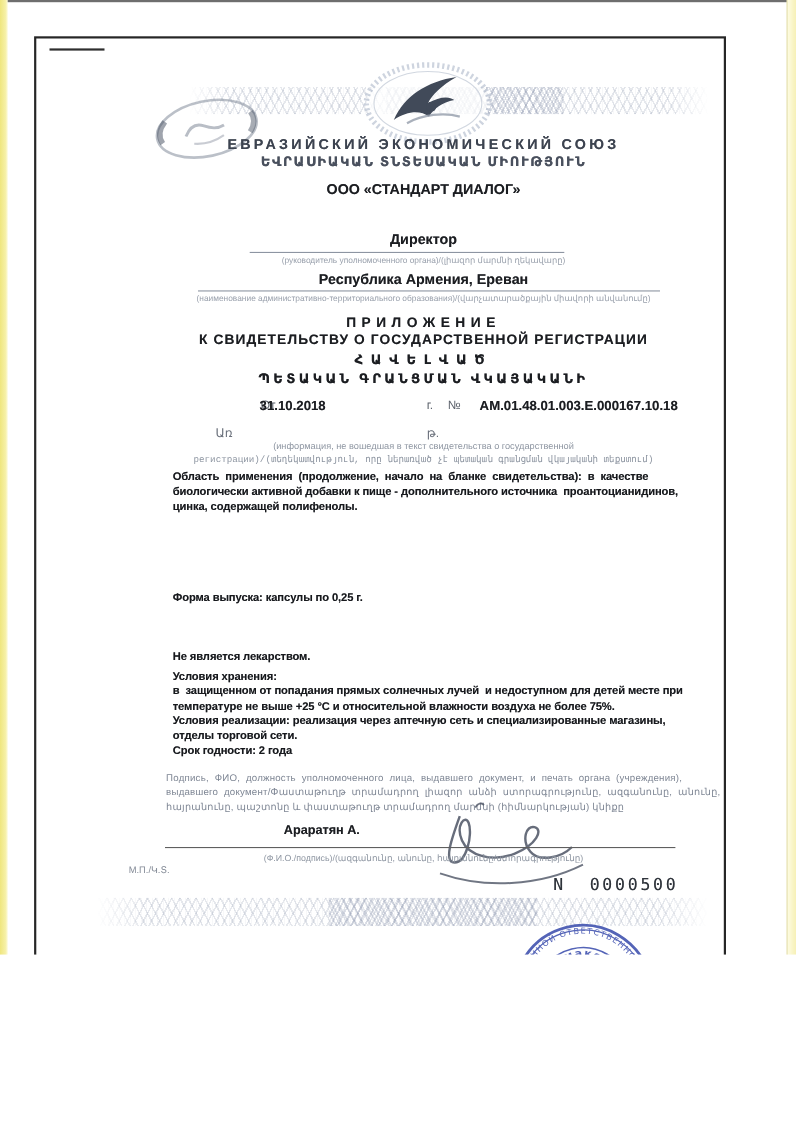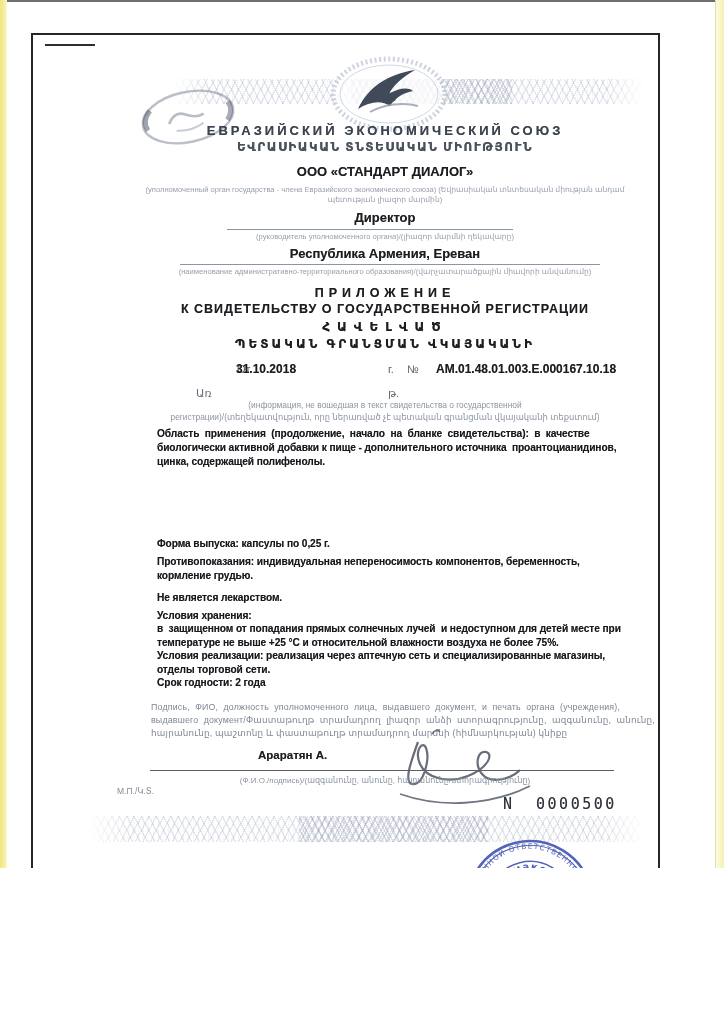--- a/index.html
+++ b/index.html
@@ -69,22 +69,20 @@
       <path d="M 92,22 A 46,25 0 0 1 88,40" stroke="rgba(80,90,105,.5)" stroke-width="5" fill="none"></path>
       <path d="M 30,32 q 8,-12 18,-6 t 18,3" stroke="rgba(100,110,128,.45)" stroke-width="2.6" fill="none"></path>
       <path d="M 36,40 q 14,4 28,-2" stroke="rgba(100,110,128,.35)" stroke-width="2" fill="none"></path>
     </svg>
   </div>
 
   <div class="abs c ink" style="top:123px;font-size:13px;font-weight:700;letter-spacing:3px;color:#3c4350;">ЕВРАЗИЙСКИЙ ЭКОНОМИЧЕСКИЙ СОЮЗ</div>
   <div class="abs c ink" style="top:140px;font-size:12px;font-weight:700;letter-spacing:1.5px;color:#49505e;">ԵՎՐԱՍԻԱԿԱՆ ՏՆՏԵՍԱԿԱՆ ՄԻՈՒԹՅՈՒՆ</div>
 
   <div class="abs c ink" style="top:164px;font-size:13px;font-weight:700;">ООО «СТАНДАРТ ДИАЛОГ»</div>
-  <div class="abs cap" style="left:105px;top:185px;width:560px;text-align:center;">(уполномоченный орган государства - члена Евразийского экономического союза) (Եվրասիական տնտեսական միության անդամ
-պետության լիազոր մարմին)</div>
 
   <div class="abs c ink" style="top:210px;font-size:13px;font-weight:700;">Директор</div>
   <div class="abs hline" style="left:227px;top:229px;width:286px;"></div>
   <div class="abs c cap" style="top:232px;">(руководитель уполномоченного органа)/(լիազոր մարմնի ղեկավարը)</div>
 
   <div class="abs c ink" style="top:246px;font-size:13px;font-weight:700;">Республика Армения, Ереван</div>
   <div class="abs hline" style="left:180px;top:264px;width:420px;"></div>
   <div class="abs c cap" style="top:267px;">(наименование административно-территориального образования)/(վարչատարածքային միավորի անվանումը)</div>
 
   <div class="abs c ink" style="top:286px;font-size:12.5px;font-weight:700;letter-spacing:5px;">ПРИЛОЖЕНИЕ</div>
@@ -95,28 +93,26 @@
   <div class="abs" style="left:197px;top:363px;font-size:11px;color:#5c626c;margin-left:40px;">От</div>
   <div class="abs ink" style="left:236px;top:362px;font-size:12px;font-weight:700;">31.10.2018</div>
   <div class="abs" style="left:388px;top:363px;font-size:11px;color:#5c626c;">г.</div>
   <div class="abs" style="left:407px;top:363px;font-size:11px;color:#5c626c;">№</div>
   <div class="abs ink" style="left:436px;top:362px;font-size:12px;font-weight:700;">AM.01.48.01.003.E.000167.10.18</div>
 
   <div class="abs" style="left:196px;top:387px;font-size:11px;color:#6a707b;">Առ</div>
   <div class="abs" style="left:388px;top:387px;font-size:11px;color:#6a707b;">թ.</div>
 
   <div class="abs c" style="top:400px;font-size:8.4px;color:#8d95a1;">(информация, не вошедшая в текст свидетельства о государственной</div>
-  <div class="abs c" style="top:412px;font-size:8.4px;color:#8d95a1;">регистрации)/(տեղեկատվություն, որը ներառված չէ պետական գրանցման վկայականի տեքստում)</div>
+  <div class="abs c" style="top:412px;font-size:8.4px;color:#8d95a1;font-family:Liberation Mono, monospace;">регистрации)/(տեղեկատվություն, որը ներառված չէ պետական գրանցման վկայականի տեքստում)</div>
 
   <div class="abs para" style="left:157px;top:427px;">Область  применения  (продолжение,  начало  на  бланке  свидетельства):  в  качестве
 биологически активной добавки к пище - дополнительного источника  проантоцианидинов,
 цинка, содержащей полифенолы.</div>
   <div class="abs para" style="left:157px;top:537px;">Форма выпуска: капсулы по 0,25 г.</div>
-  <div class="abs para" style="left:157px;top:555px;">Противопоказания: индивидуальная непереносимость компонентов, беременность,
-кормление грудью.</div>
   <div class="abs para" style="left:157px;top:591px;">Не является лекарством.</div>
   <div class="abs para" style="left:157px;top:609px;line-height:13.4px;">Условия хранения:
 в  защищенном от попадания прямых солнечных лучей  и недоступном для детей месте при
 температуре не выше +25 °С и относительной влажности воздуха не более 75%.
 Условия реализации: реализация через аптечную сеть и специализированные магазины,
 отделы торговой сети.
 Срок годности: 2 года</div>
 
   <div class="abs fcap" style="left:151px;top:701px;width:470px;">Подпись,  ФИО,  должность  уполномоченного  лица,  выдавшего  документ,  и  печать  органа  (учреждения),
 выдавшего  документ/Փաստաթուղթ  տրամադրող  լիազոր  անձի  ստորագրությունը,  ազգանունը,  անունը,

